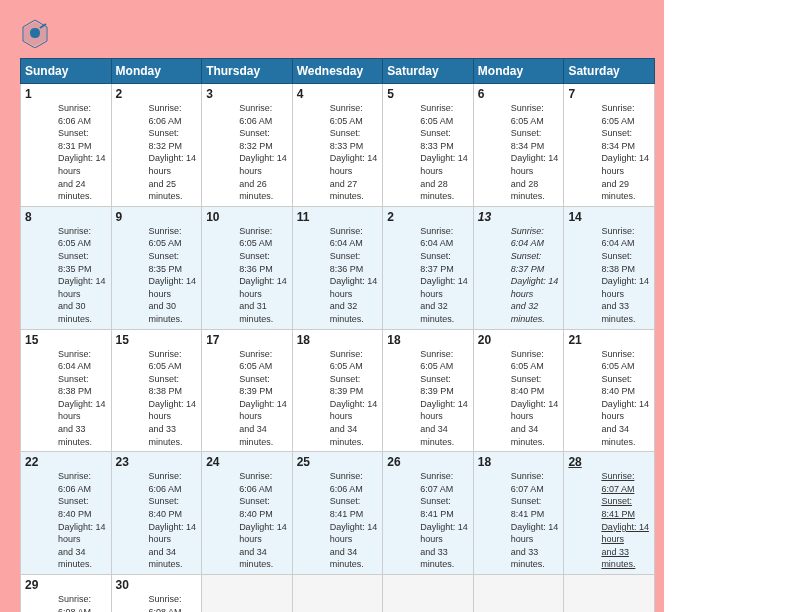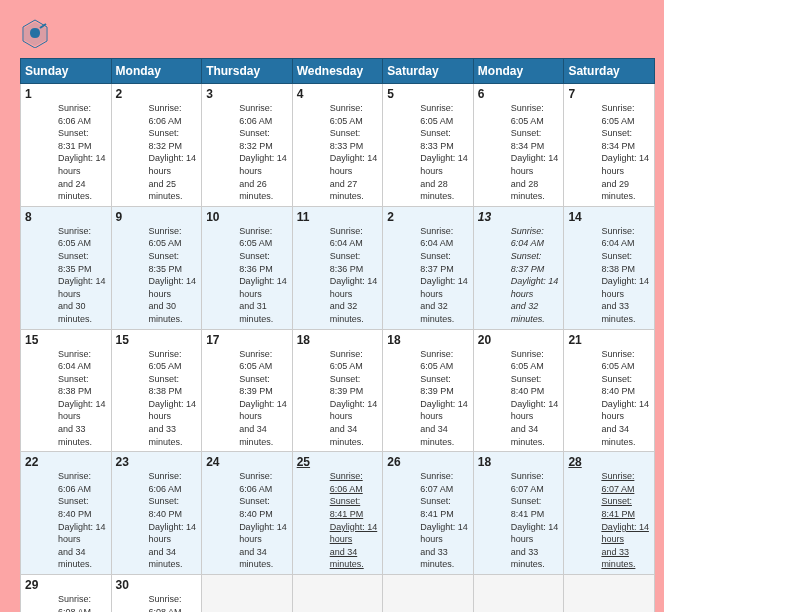--- a/index.html
+++ b/index.html
@@ -305,21 +305,21 @@
 Daylight: 14 hours
 and 34 minutes.</div>
           </td>
           <td style="background: rgb(234, 244, 251);">
             <span class="day-number">24</span>
             <div class="day-info" style="white-space: pre-line;">Sunrise: 6:06 AM
 Sunset: 8:40 PM
 Daylight: 14 hours
 and 34 minutes.</div>
           </td>
-          <td style="background: rgb(234, 244, 251); text-decoration: underline;">
+          <td style="background: rgb(234, 244, 251);">
             <span class="day-number">25</span>
             <div class="day-info" style="white-space: pre-line;">Sunrise: 6:06 AM
 Sunset: 8:41 PM
 Daylight: 14 hours
 and 34 minutes.</div>
           </td>
           <td style="background: rgb(234, 244, 251);">
             <span class="day-number">26</span>
             <div class="day-info" style="white-space: pre-line;">Sunrise: 6:07 AM
 Sunset: 8:41 PM

